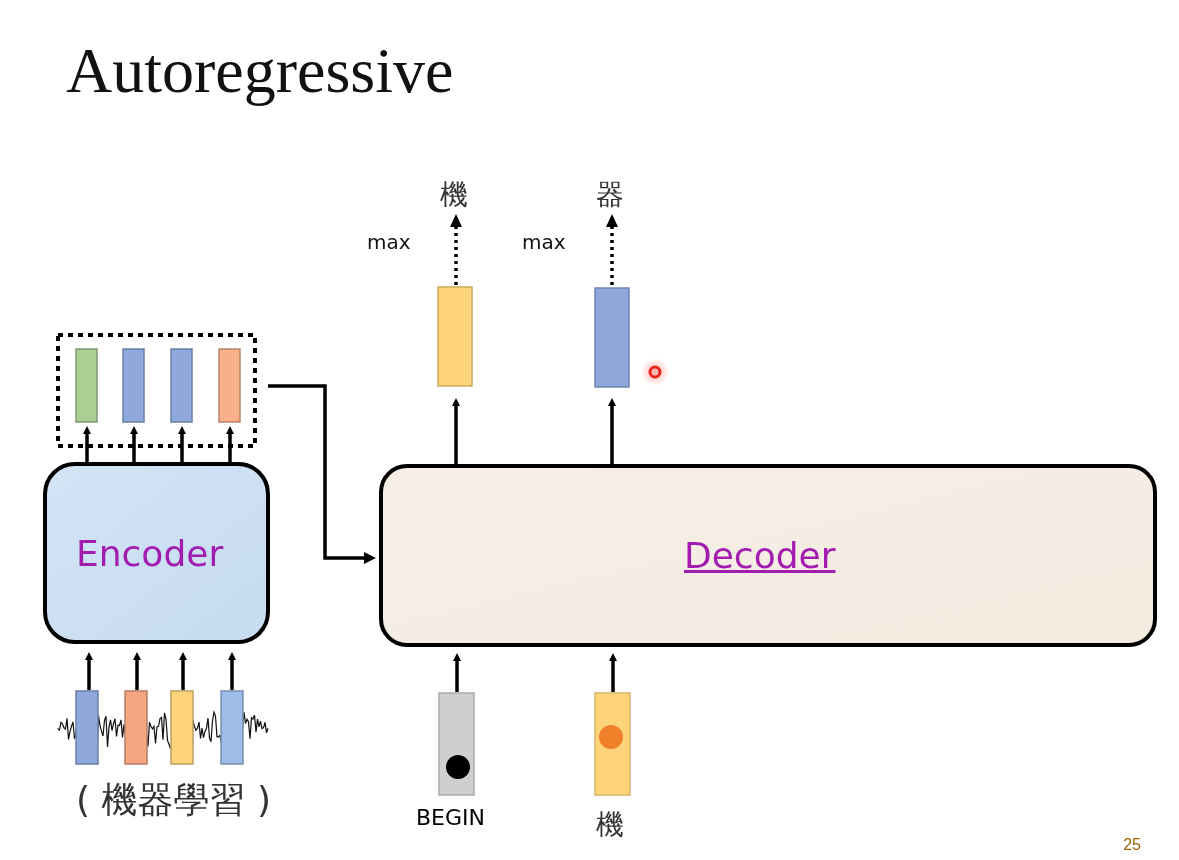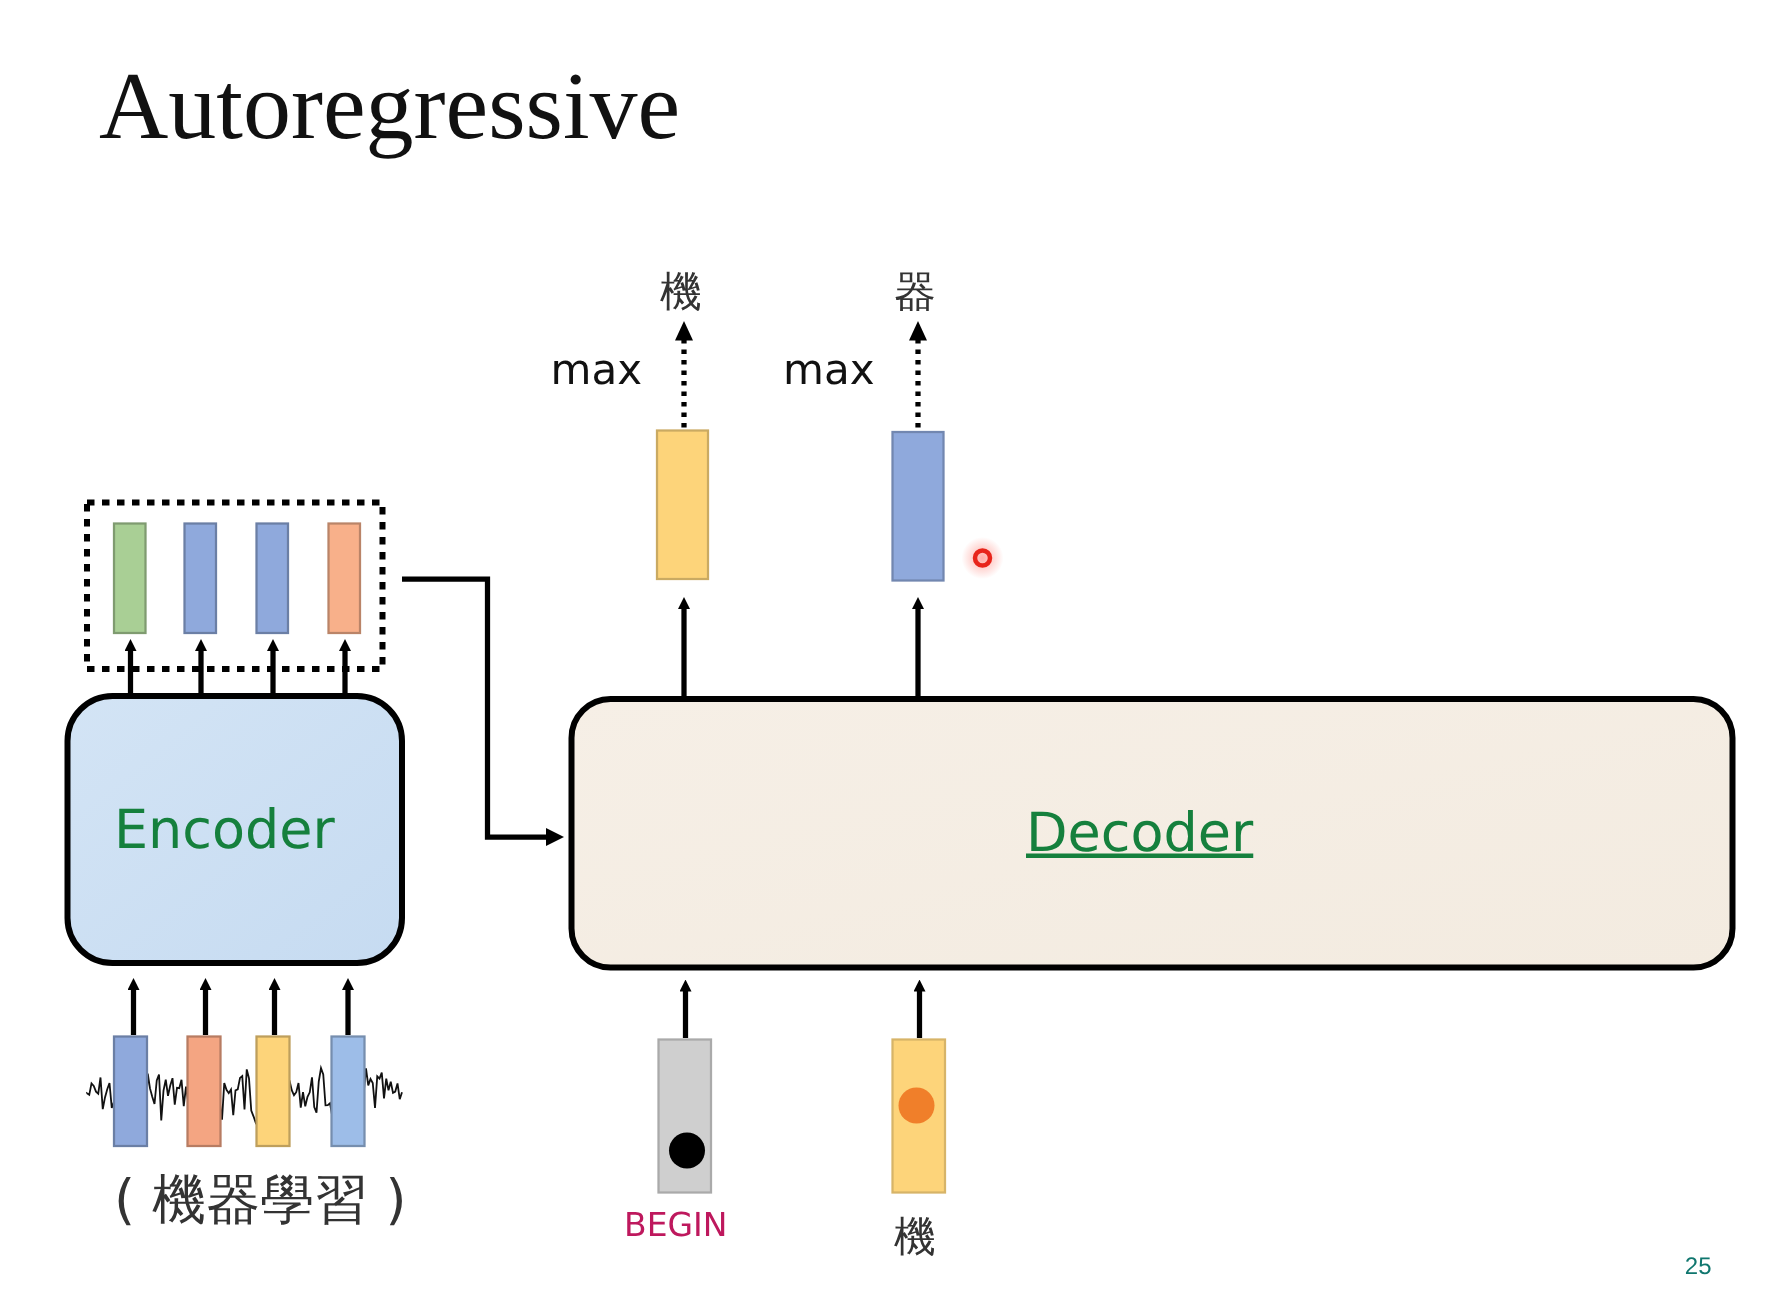--- a/index.html
+++ b/index.html
@@ -1,24 +1,24 @@
 <!DOCTYPE html>
 <html><head>
 <meta charset="utf-8">
 <style>
   html, body { margin: 0; padding: 0; background: #ffffff; }
   body { width: 1179px; height: 860px; position: relative; overflow: hidden; font-family: "Liberation Sans", "DejaVu Sans", sans-serif; }
   .title { position: absolute; left: 66px; top: 34px; font-size: 64px; color: #111; font-family: Liberation Serif, serif; font-weight: 300; letter-spacing: 0px; }
   svg.diagram { position: absolute; left: 0; top: 0; }
   .lbl { position: absolute; color: #111; white-space: nowrap; }
-  .max { font-size: 28px; font-family: "DejaVu Sans", sans-serif; }
+  .max { font-size: 20px; font-family: "DejaVu Sans", sans-serif; }
   .cjk { font-size: 28px; color: #333; font-family: "DejaVu Sans", sans-serif; }
-  .box-label { font-size: 36px; font-family: "DejaVu Sans", sans-serif; color: #15803d; }
-  .begin { font-size: 22px; font-family: "DejaVu Sans", sans-serif; color: #be185d; }
-  .pagenum { position: absolute; right: 38px; bottom: 6px; font-size: 16px; color: #0f766e; }
+  .box-label { font-size: 36px; font-family: "DejaVu Sans", sans-serif; color: #a21caf; }
+  .begin { font-size: 22px; font-family: "DejaVu Sans", sans-serif; color: #000000; }
+  .pagenum { position: absolute; right: 38px; bottom: 6px; font-size: 16px; color: #a16207; }
 </style>
 </head>
 <body>
 
 <div class="title">Autoregressive</div>
 
 <svg class="diagram" width="1179" height="860" viewBox="0 0 1179 860">
   <defs>
     <marker id="arr" markerWidth="8" markerHeight="8" refX="4" refY="4" orient="auto" markerUnits="userSpaceOnUse">
       <path d="M0,0 L8,4 L0,8 z" fill="#000"></path>

